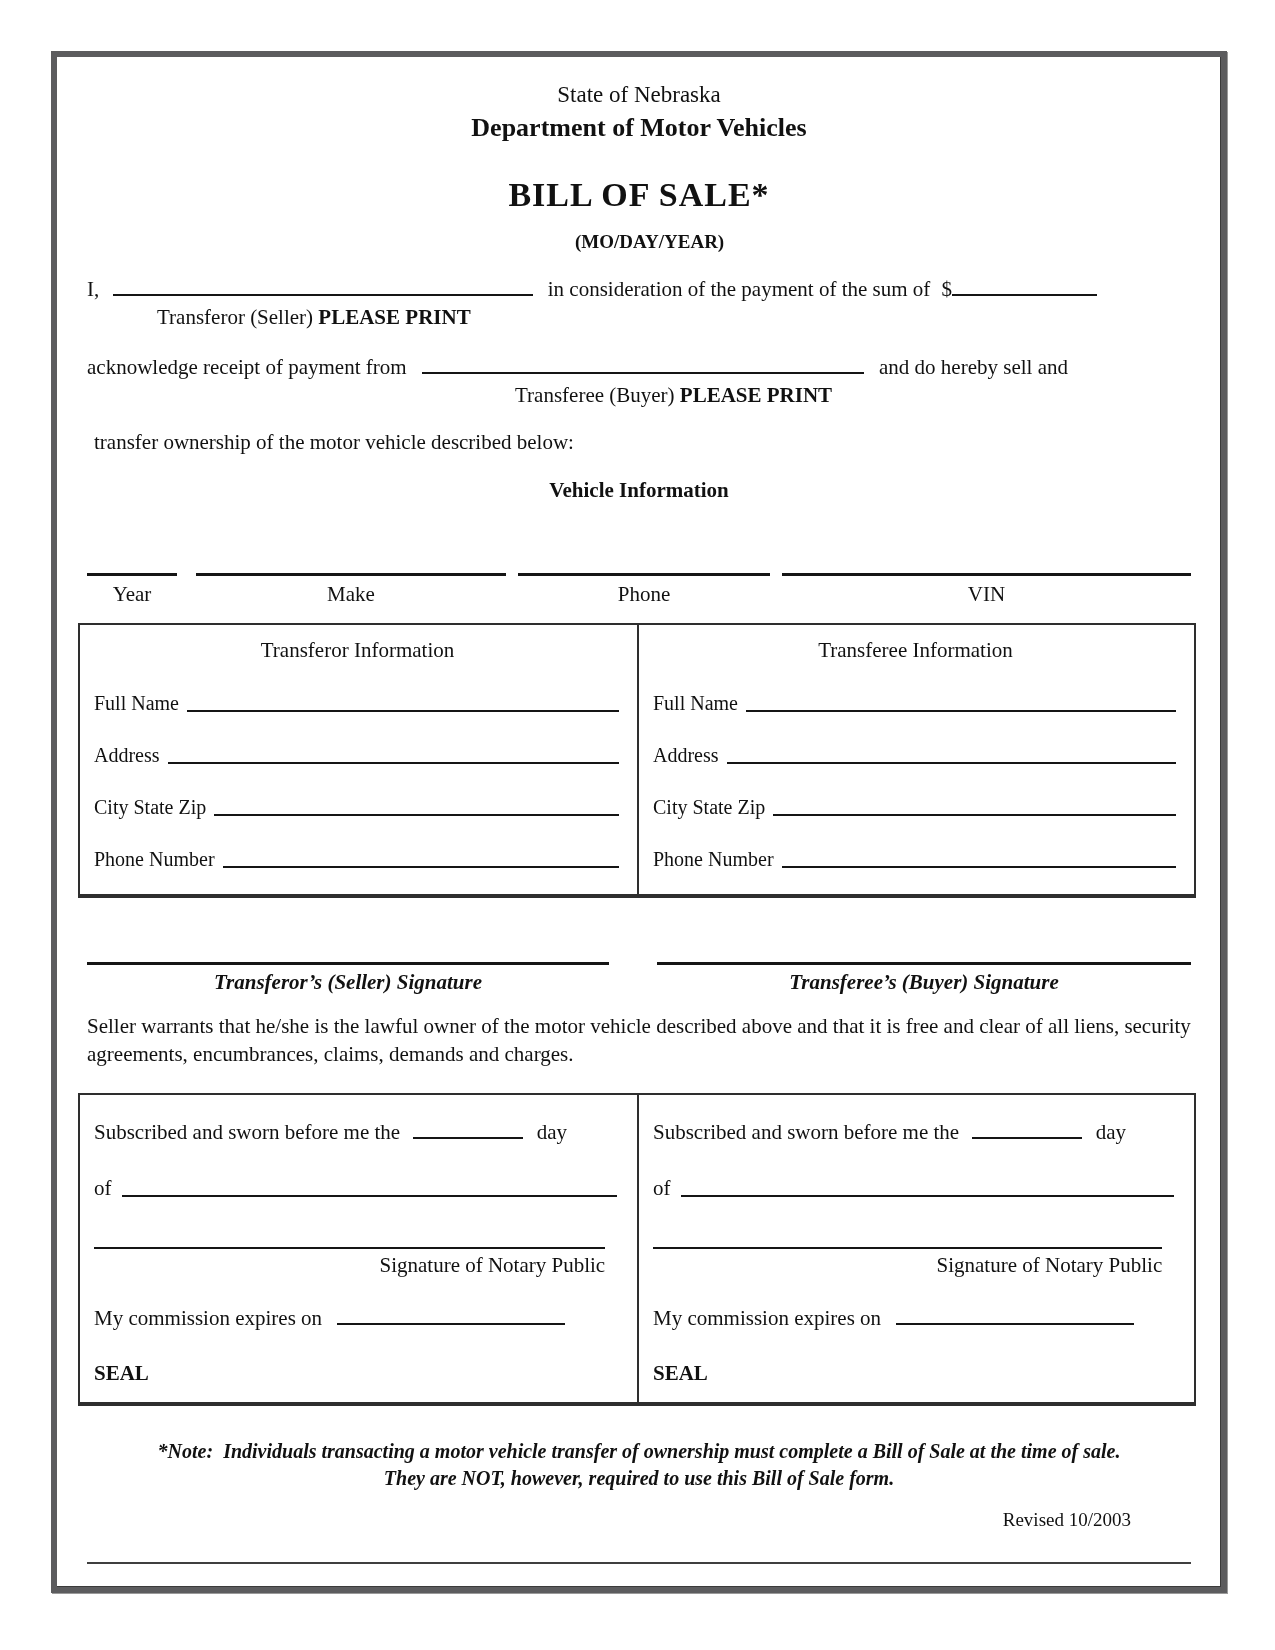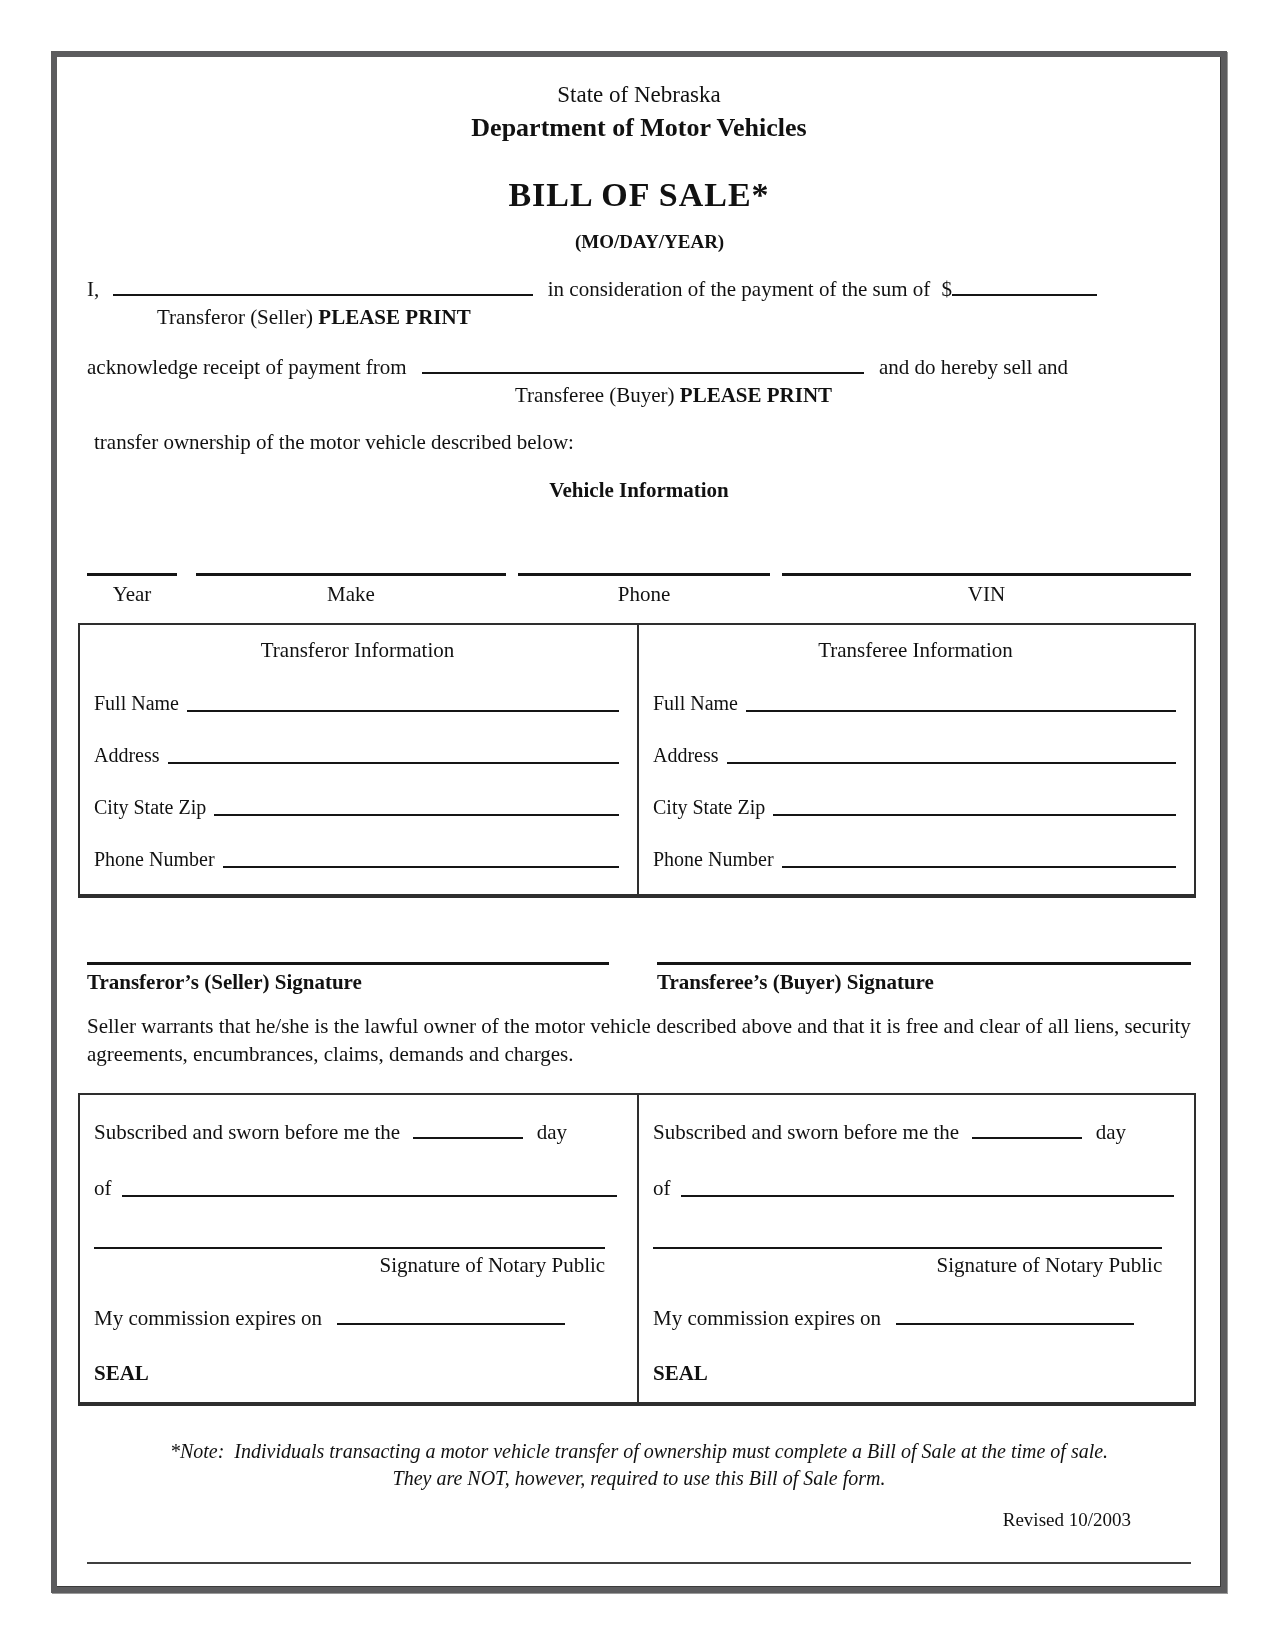--- a/index.html
+++ b/index.html
@@ -56,41 +56,41 @@
   .info-col { padding: 12px 16px 22px 14px; }
   .info-col.right { border-left: 2px solid #2e2e2e; }
   .info-head { text-align: center; font-weight: normal; font-size: 21px; }
   .f-row { display: flex; align-items: flex-end; margin-top: 27px; font-size: 20px; }
   .f-row .fill { flex: 1; border-bottom: 2px solid #151515; margin: 0 2px 4px 8px; }
 
   .sig-row { display: flex; margin-top: 64px; align-items: flex-end; }
   .sig-row .ln { border-bottom: 3px solid #151515; height: 2px; }
   .sig-left { width: 522px; } .sig-gap { width: 48px; } .sig-right { flex: 1; }
   .sig-labels { display: flex; margin-top: 4px; }
-  .sig-labels div { font-weight: bold; text-align: left; }
+  .sig-labels div { font-weight: bold; text-align: center; font-style: italic; }
 
   .warranty { margin-top: 18px; line-height: 1.33; }
 
   .notary-box {
     display: grid; grid-template-columns: 1fr 1fr;
     border: 2px solid #2e2e2e; border-bottom-width: 4px;
     margin-left: -9px; width: calc(100% + 14px);
     margin-top: 24px;
   }
   .n-col { padding: 12px 16px 16px 14px; }
   .n-col.right { border-left: 2px solid #2e2e2e; }
   .sworn-row { margin-top: 12px; white-space: nowrap; }
   .of-row { display: flex; align-items: flex-end; margin-top: 30px; }
   .of-row .fill { flex: 1; border-bottom: 2px solid #151515; margin: 0 4px 4px 10px; }
   .nsig-line { border-bottom: 2px solid #151515; height: 2px; margin-top: 46px; width: 97%; }
   .nsig-label { text-align: right; margin-top: 3px; width: 97%; }
   .comm-row { margin-top: 27px; white-space: nowrap; }
   .seal { margin-top: 28px; font-weight: bold; }
 
-  .note-block { margin-top: 32px; text-align: center; font-weight: normal; font-style: italic; font-size: 20px; line-height: 1.35; }
+  .note-block { margin-top: 32px; text-align: center; font-weight: bold; font-style: italic; font-size: 20px; line-height: 1.35; }
   .revised { text-align: right; margin: 16px 60px 0 0; font-size: 19px; }
   .footer-rule { border-top: 2px solid #3f3f3f; margin-top: 30px; }
 </style>
 </head>
 <body>
 
 <div class="sheet">
 
   <div class="center hdr-state">State of Nebraska</div>
   <div class="center hdr-dept">Department of Motor Vehicles</div>

